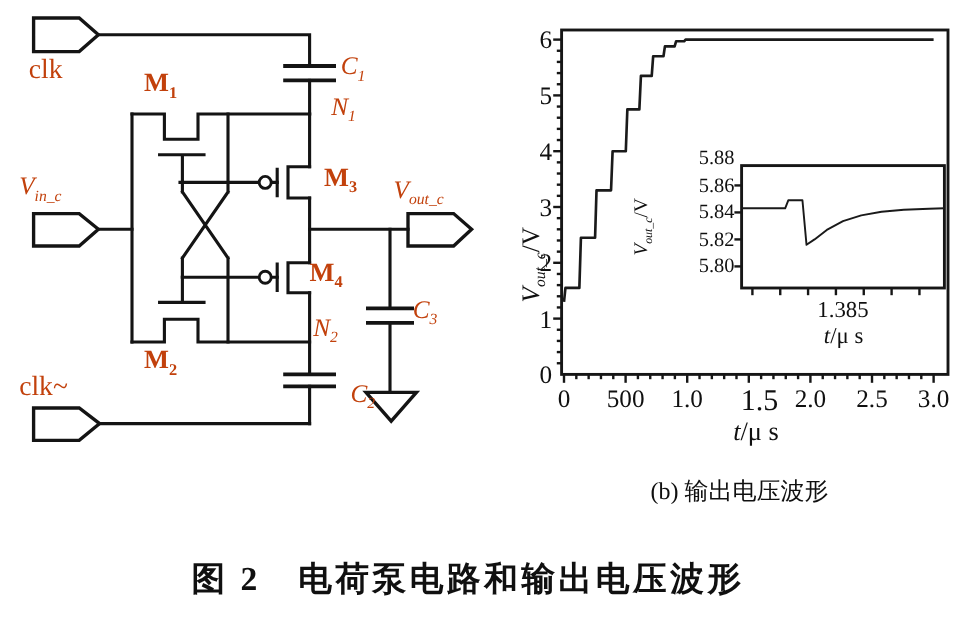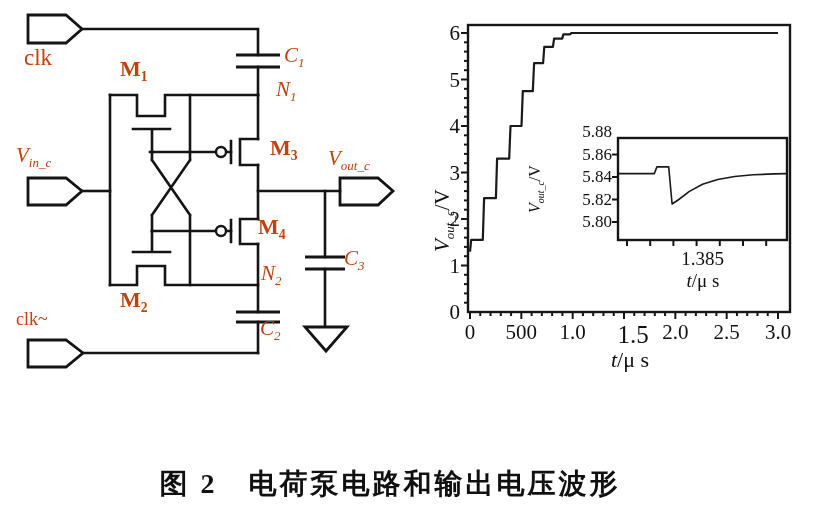--- a/index.html
+++ b/index.html
@@ -169,38 +169,39 @@
       <div class="tick-label" style="left: 434px; top: 23px; width: 26px; text-align: right; font-size: 21px;">6</div>
       <div class="tick-label" style="left: 566px; top: 123.04px; width: 46px; text-align: right; font-size: 17px;">5.88</div>
       <div class="tick-label" style="left: 566px; top: 145.531px; width: 46px; text-align: right; font-size: 17px;">5.86</div>
       <div class="tick-label" style="left: 566px; top: 168.023px; width: 46px; text-align: right; font-size: 17px;">5.84</div>
       <div class="tick-label" style="left: 566px; top: 190.515px; width: 46px; text-align: right; font-size: 17px;">5.82</div>
       <div class="tick-label" style="left: 566px; top: 213.007px; width: 46px; text-align: right; font-size: 17px;">5.80</div>
       <div class="tick-label" style="left: 672.5px; top: 249px; width: 60px; text-align: center; font-size: 19px;">1.385</div>
     </div>
 
   <div class="clabel" style="left:24px;top:46px;font-size:23px;">clk</div>
-  <div class="clabel" style="left:16px;top:310px;font-size:18px;font-family:Liberation Serif, serif;">clk~</div>
+  <div class="clabel" style="left:16px;top:310px;font-size:23px;font-family:Liberation Serif, serif;">clk~</div>
 
   <div class="clabel it" style="left:16px;top:145px;font-size:21px;"><span>V</span><sub>in_c</sub></div>
   <div class="clabel it" style="left:328px;top:148px;font-size:21px;"><span>V</span><sub>out_c</sub></div>
 
   <div class="clabel bold" style="left:120px;top:58px;font-size:22px;"><span>M</span><sub>1</sub></div>
   <div class="clabel bold" style="left:120px;top:289px;font-size:22px;"><span>M</span><sub>2</sub></div>
   <div class="clabel bold" style="left:270px;top:137px;font-size:22px;"><span>M</span><sub>3</sub></div>
   <div class="clabel bold" style="left:258px;top:216px;font-size:22px;"><span>M</span><sub>4</sub></div>
 
   <div class="clabel it" style="left:284px;top:45px;font-size:21px;"><span>C</span><sub>1</sub></div>
-  <div class="clabel it" style="left:260px;top:318px;font-size:21px;"><span>C</span><sub>2</sub></div>
+  <div class="clabel it" style="left:292px;top:318px;font-size:21px;"><span>C</span><sub>2</sub></div>
   <div class="clabel it" style="left:344px;top:248px;font-size:21px;"><span>C</span><sub>3</sub></div>
 
   <div class="clabel it" style="left:276px;top:79px;font-size:21px;"><span>N</span><sub>1</sub></div>
   <div class="clabel it" style="left:261px;top:263px;font-size:21px;"><span>N</span><sub>2</sub></div>
 
   <div class="tick-label rot it" style="left:432px;top:252px;font-size:21px;"><span>V</span><sub>out_c</sub><span style="font-style:normal">/V</span></div>
   <div class="tick-label" style="left:580px;top:349px;width:100px;text-align:center;font-size:22px;"><i>t</i><span>/μ s</span></div>
 
   <div class="tick-label rot it" style="left:527px;top:213px;font-size:16px;"><span>V</span><sub>out_c</sub><span style="font-style:normal">/V</span></div>
   <div class="tick-label" style="left:658px;top:271px;width:90px;text-align:center;font-size:19px;"><i>t</i><span>/μ s</span></div>
 
+  <div class="caption" style="left:542px;top:399px;font-size:20px;">(b) 输出电压波形</div>
   <div class="caption bold" style="left:60px;top:468px;width:660px;text-align:center;font-size:28px;letter-spacing:3px;">图 2　电荷泵电路和输出电压波形</div>
 
 </div>
 
 </body></html>

